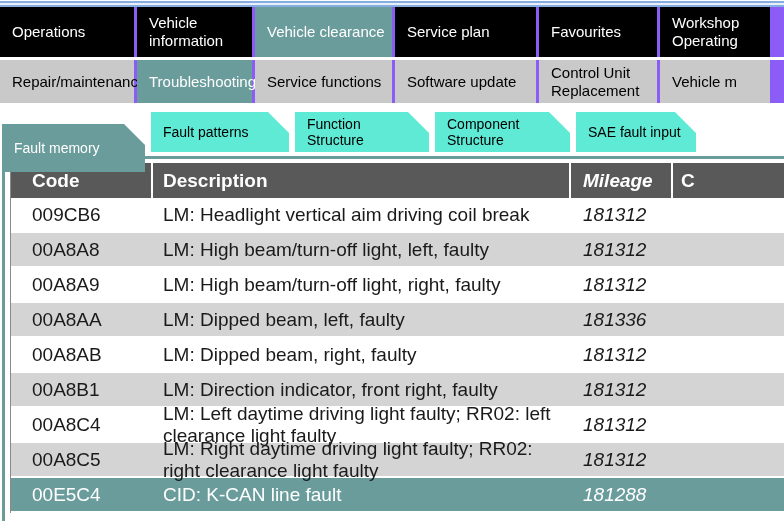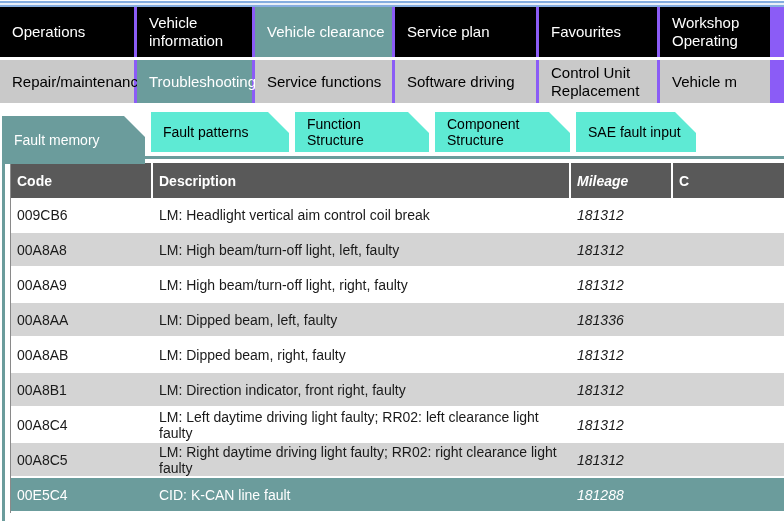--- a/index.html
+++ b/index.html
@@ -22,34 +22,34 @@
   .cell.active { background:#6b9c9c !important; color:#ffffff !important; }
   .w1{width:134px;flex:none;} .w2{width:115px;flex:none;} .w3{width:137px;flex:none;}
   .w4{width:141px;flex:none;} .w5{width:118px;flex:none;} .w6{width:110px;flex:none;}
 
   
   .tab-row { height:48px; margin-top:5px; display:flex; gap:6px; padding-left:2px; }
   .tab { clip-path:polygon(0 0, calc(100% - 21px) 0, 100% 21px, 100% 100%, 0 100%);
          background:#5eead4; color:#000; display:flex; align-items:center;
          padding:0 14px 0 12px; font-size:14px; line-height:16px;
          margin-top:4px; height:40px; }
-  .tab.active { background:#6b9c9c; color:#fff; margin-top:8px; height:48px; }
+  .tab.active { background:#6b9c9c; color:#fff; margin-top:16px; height:48px; }
   .t1{width:143px;flex:none;} .t2{width:138px;flex:none;} .t3{width:134px;flex:none;}
   .t4{width:135px;flex:none;} .t5{width:139px;flex:none;} .t6{width:120px;flex:none;}
 
   .teal-line { height:3px; background:#6b9c9c; margin-left:2px; }
 
   
   .content { margin-left:2px; border-left:3px solid #6b9c9c;
              height:362px; padding:4px 0 0 5px; }
 
   
   .table { width:800px; border-left:1px solid #8a8a8a; }
   .trow { display:flex; height:35px; }
-  .trow .tc { display:flex; align-items:center; font-size:14px;padding-left:6px; }
+  .trow .tc { display:flex; align-items:center; font-size:19px; }
   .thead { background:#595959; }
   .thead .tc { color:#ffffff; font-weight:bold; border-right:2px solid #ffffff; }
   .thead .tc:last-child { border-right:none; }
   .c-code { width:142px; flex:none; padding-left:21px; }
   .c-desc { width:418px; flex:none; padding-left:10px; }
   .c-mile { width:102px; flex:none; padding-left:12px;font-style:italic; }
   .c-last { flex:1; min-width:20px; padding-left:8px; }
   .row { border-bottom:2px solid #ffffff; color:#1a1a1a; cursor:pointer; }
   .row:nth-child(odd) { background:#d4d4d4; }
   .row:nth-child(even) { background:#ffffff; }
@@ -69,21 +69,21 @@
   <div class="cell w3 active">Vehicle clearance</div>
   <div class="cell w4">Service plan</div>
   <div class="cell w5">Favourites</div>
   <div class="cell w6">Workshop Operating</div>
 </div>
 
 <div class="menu-row menu-sub">
   <div class="cell w1">Repair/maintenance</div>
   <div class="cell w2 active">Troubleshooting</div>
   <div class="cell w3">Service functions</div>
-  <div class="cell w4">Software driving</div>
+  <div class="cell w4">Software update</div>
   <div class="cell w5">Control Unit Replacement</div>
   <div class="cell w6">Vehicle m</div>
 </div>
 
 <div class="tab-row">
   <div class="tab t1 active">Fault memory</div>
   <div class="tab t2">Fault patterns</div>
   <div class="tab t3">Function Structure</div>
   <div class="tab t4">Component Structure</div>
   <div class="tab t6">SAE fault input</div>
@@ -95,21 +95,21 @@
   <div class="table">
     <div class="trow thead">
       <div class="tc c-code">Code</div>
       <div class="tc c-desc">Description</div>
       <div class="tc c-mile">Mileage</div>
       <div class="tc c-last">C</div>
     </div>
 
     <div class="trow row">
       <div class="tc c-code">009CB6</div>
-      <div class="tc c-desc">LM: Headlight vertical aim control coil break</div>
+      <div class="tc c-desc">LM: Headlight vertical aim driving coil break</div>
       <div class="tc c-mile">181312</div>
       <div class="tc c-last"></div>
     </div>
     <div class="trow row">
       <div class="tc c-code">00A8A8</div>
       <div class="tc c-desc">LM: High beam/turn-off light, left, faulty</div>
       <div class="tc c-mile">181312</div>
       <div class="tc c-last"></div>
     </div>
     <div class="trow row">

